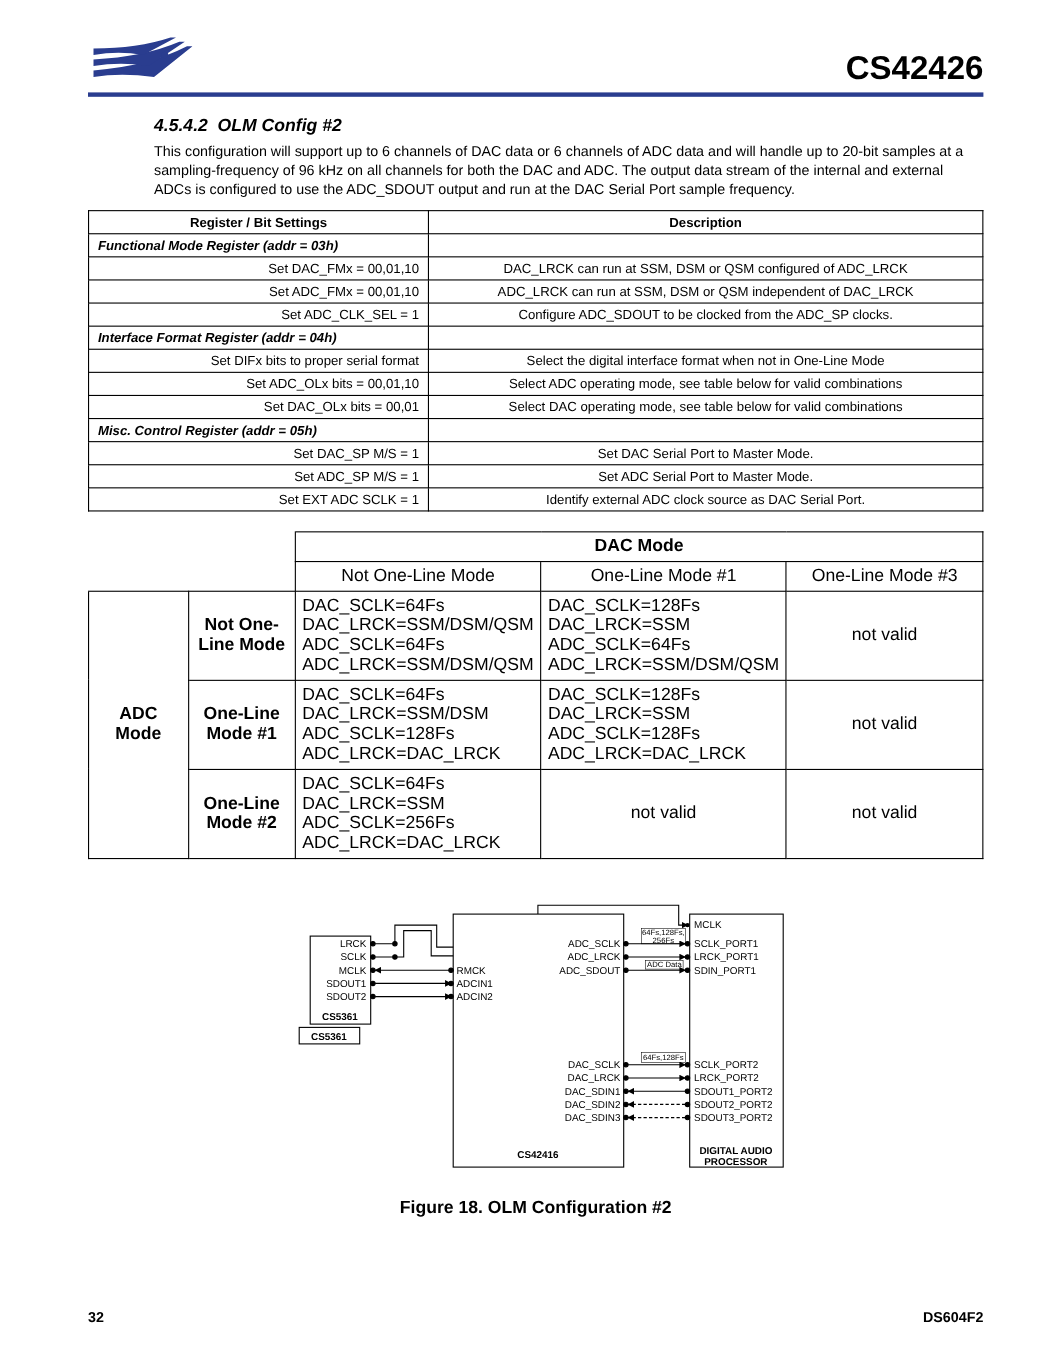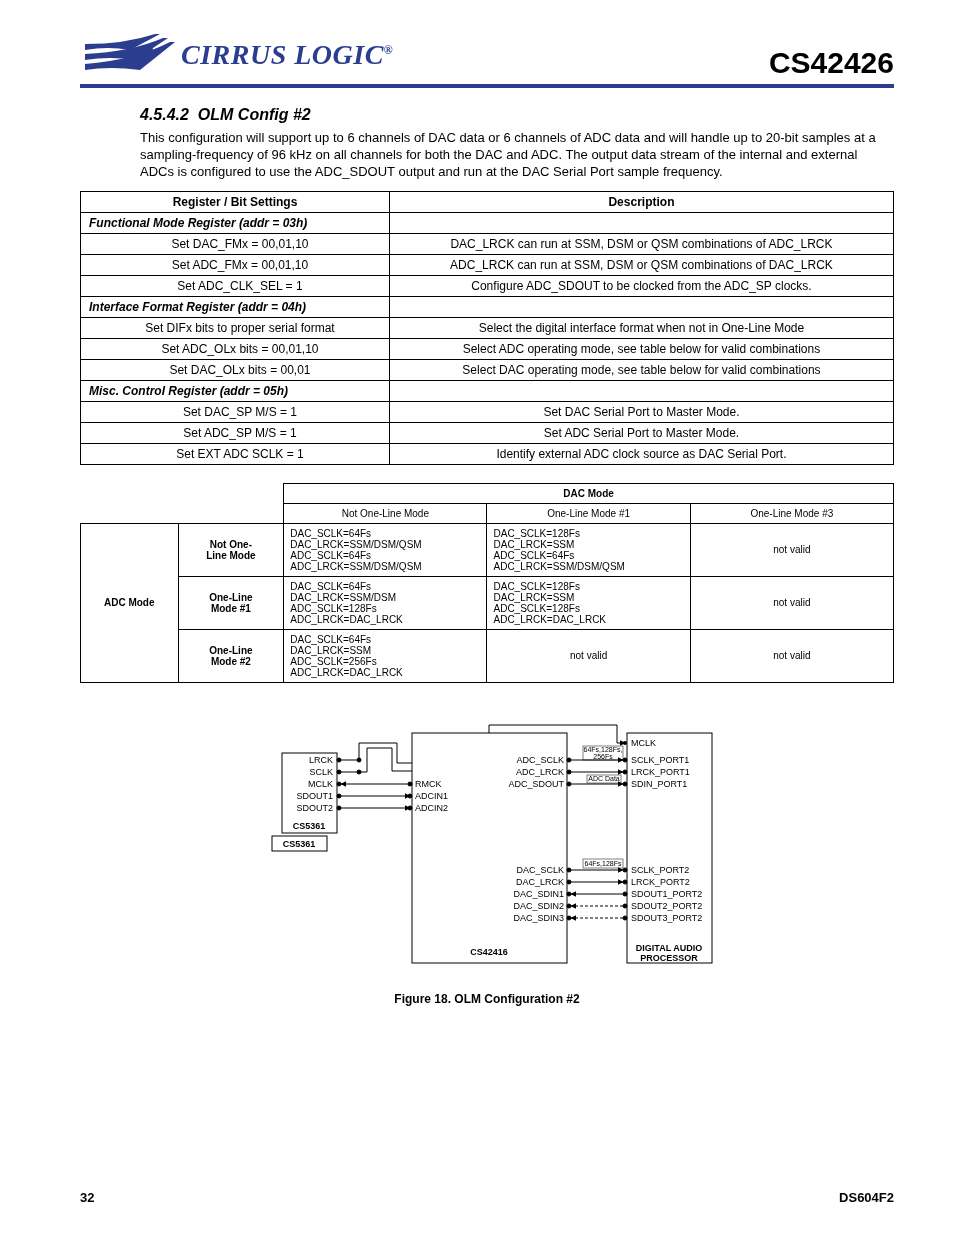--- a/index.html
+++ b/index.html
@@ -68,40 +68,40 @@
   table.t1 { width: 100%; border-collapse: collapse; margin-top: 10px; }
   .t1 th, .t1 td {
     border: 1px solid #000;
     padding: 3px 8px;
     font-size: 12px;
     vertical-align: middle;
     margin-top: 29px;
   }
   .t1 th { font-weight: bold; text-align: center; }
   .t1 .sub-head { font-style: italic; font-weight: bold; text-align: left; }
-  .t1 .setting { text-align: center; padding-left: 18px; }
+  .t1 .setting { text-align: right; padding-left: 18px; }
   .t1 .desc { text-align: center; }
 
   
   table.t2 { width: 100%; border-collapse: collapse; margin-top: 18px; }
   .t2 th, .t2 td {
     border: 1px solid #000;
     padding: 4px 6px;
-    font-size: 10px;
+    font-size: 16px;
     vertical-align: middle;
   }
   .t2 .super-head { text-align: center; font-weight: bold; }
   .t2 .col-head   { font-weight: normal; }
   .t2 .row-head   { text-align: center; font-weight: bold; }
   .t2 .code-cell  { text-align: left; font-family: Arial, Helvetica, sans-serif; }
   .t2 .nv         { text-align: center; }
 
   
   .diagram-wrap { text-align: center; margin-top: 30px; }
-  .diagram-caption { margin-top: 6px; font-weight: bold; font-size: 12px; }
+  .diagram-caption { margin-top: 6px; font-weight: bold; font-size: 16px; }
 
   svg.diagram { display: inline-block; }
   svg.diagram text { font-family: Arial, Helvetica, sans-serif; }
   svg.diagram .sig  { font-size: 9px; }
   svg.diagram .tiny { font-size: 7px; }
   svg.diagram .box  { font-size: 9px; font-weight: bold; }
 
   
   .doc-footer {
     position: absolute;
@@ -122,23 +122,20 @@
   <div class="doc-header">
     <div class="logo">
       <svg width="95" height="50" viewBox="0 0 95 50">
         <g fill="#2a3d8f">
           <path d="M5 40 Q30 36 60 40 L95 12 L90 12 Q55 30 5 34 Z"></path>
           <path d="M5 30 Q30 26 55 30 L88 8 L83 8 Q50 22 5 24 Z"></path>
           <path d="M5 20 Q28 16 50 20 L80 4 L75 4 Q45 14 5 14 Z"></path>
           <circle cx="70" cy="20" r="3"></circle>
         </g>
       </svg>
-      <span class="logo-text">
-        <span>CIRRUS LOGIC</span><sup>®</sup>
-      </span>
     </div>
     <div class="part-no">CS42426</div>
   </div>
 
   <div class="sec-heading">
     <span>4.5.4.2</span>&nbsp;&nbsp;<span>OLM Config #2</span>
   </div>
   <p class="body-text">This configuration will support up to 6 channels of DAC data or 6 channels of ADC data and will handle up to 20-bit samples at a sampling-frequency of 96 kHz on all channels for both the DAC and ADC. The output data stream of the internal and external ADCs is configured to use the ADC_SDOUT output and run at the DAC Serial Port sample frequency.</p>
 
   <table class="t1">
@@ -152,25 +149,25 @@
         <th>Description</th>
       </tr>
     </thead>
     <tbody id="t1-body">
         <tr>
           <td class="sub-head">Functional Mode Register (addr = 03h)</td>
           <td></td>
         </tr>
         <tr>
           <td class="setting">Set DAC_FMx = 00,01,10</td>
-          <td class="desc">DAC_LRCK can run at SSM, DSM or QSM combinations of ADC_LRCK</td>
+          <td class="desc">DAC_LRCK can run at SSM, DSM or QSM configured of ADC_LRCK</td>
         </tr>
         <tr>
           <td class="setting">Set ADC_FMx = 00,01,10</td>
-          <td class="desc">ADC_LRCK can run at SSM, DSM or QSM combinations of DAC_LRCK</td>
+          <td class="desc">ADC_LRCK can run at SSM, DSM or QSM independent of DAC_LRCK</td>
         </tr>
         <tr>
           <td class="setting">Set ADC_CLK_SEL = 1</td>
           <td class="desc">Configure ADC_SDOUT to be clocked from the ADC_SP clocks.</td>
         </tr>
         <tr>
           <td class="sub-head">Interface Format Register (addr = 04h)</td>
           <td></td>
         </tr>
         <tr>

